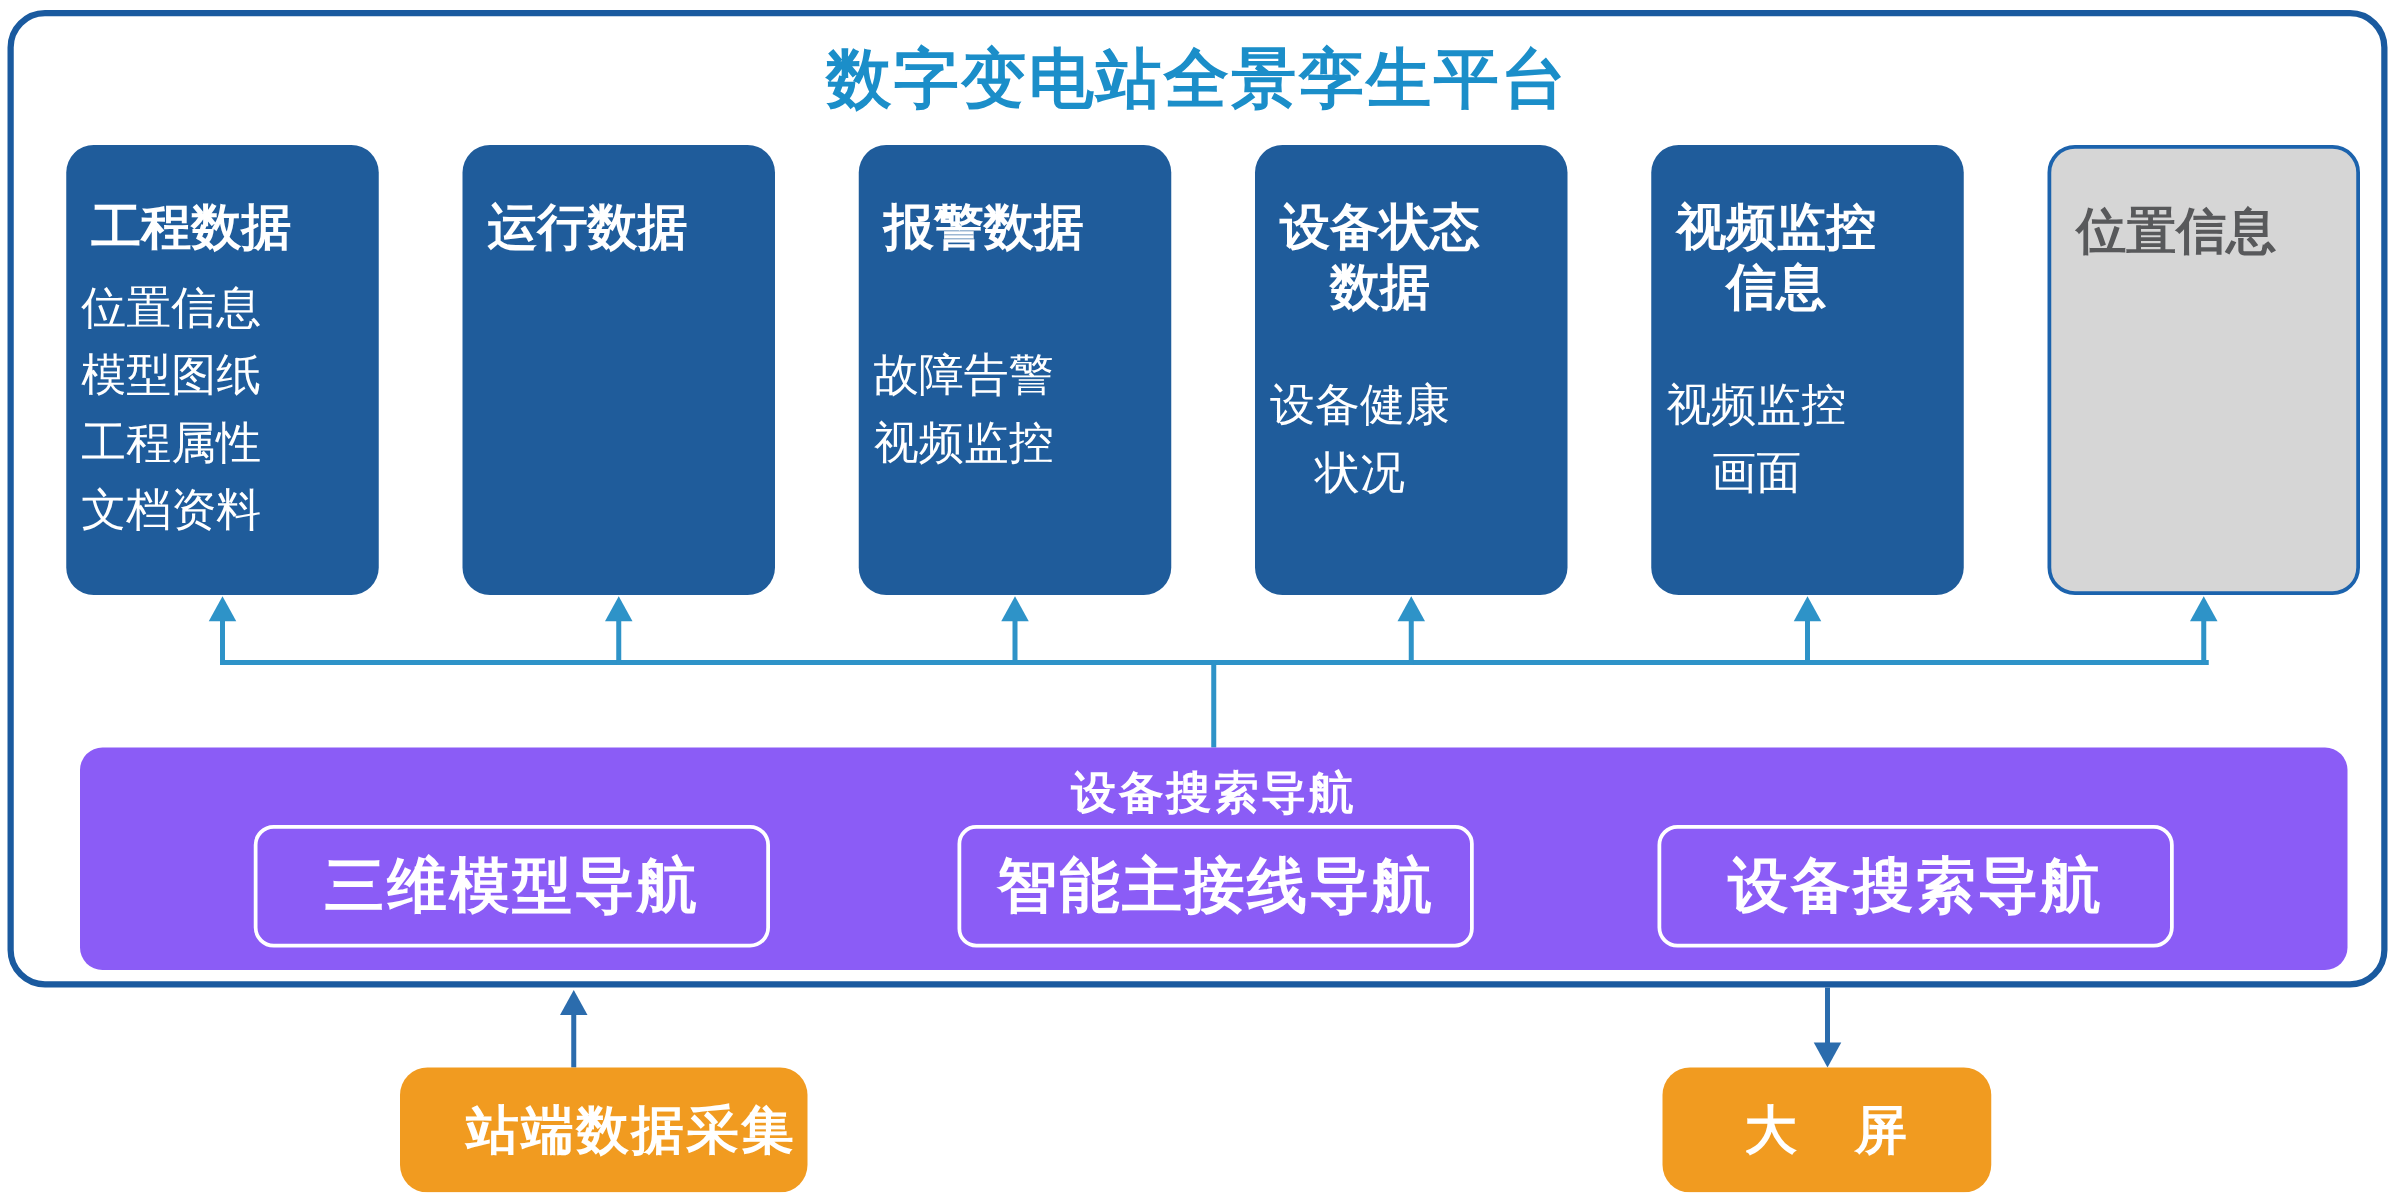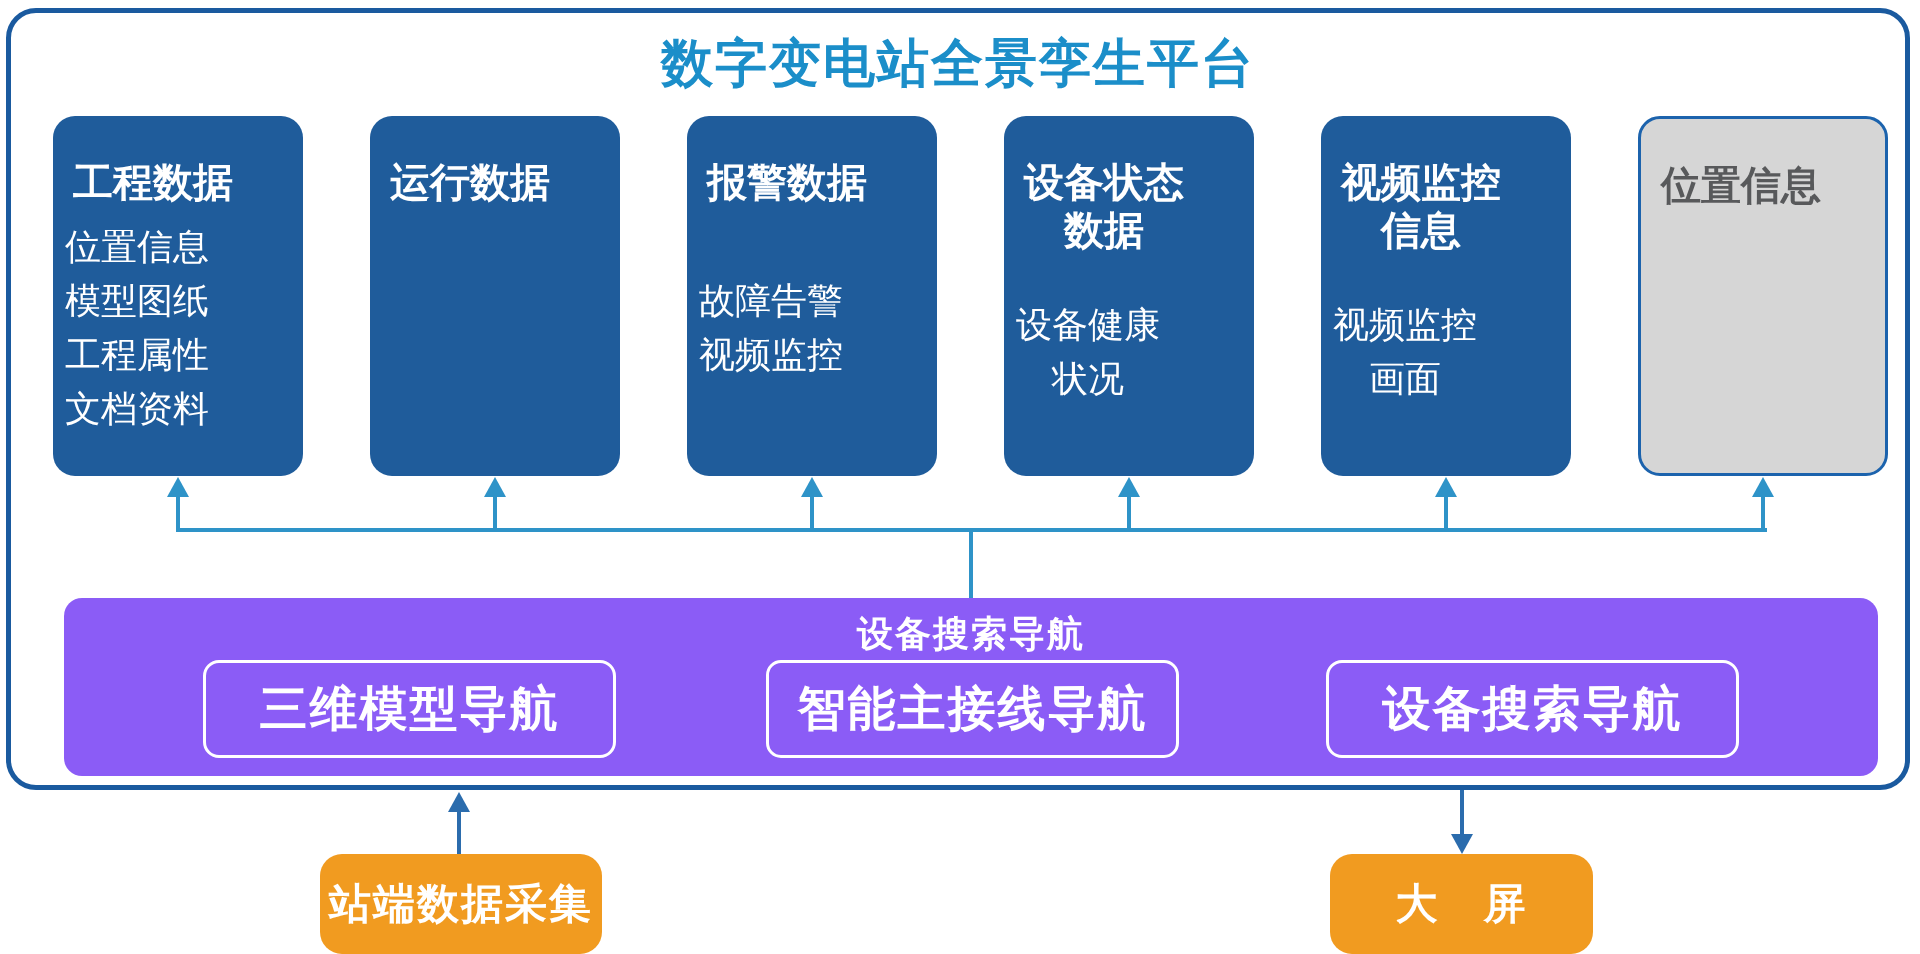--- a/index.html
+++ b/index.html
@@ -64,21 +64,21 @@
   .down2-stem{position:absolute;left:1460px;top:790px;width:4px;height:46px;background:#2b6cad;}
   .down2-head{position:absolute;left:1451px;top:834px;width:0;height:0;
     border-left:11px solid transparent;border-right:11px solid transparent;
     border-top:20px solid #2b6cad;}
   
   .orange{
     position:absolute;top:854px;height:100px;background:#f19b20;border-radius:22px;
     display:flex;align-items:center;justify-content:center;
     font-size:42px;font-weight:bold;color:#ffffff;letter-spacing:2px;
   }
-  .o1{left:320px;width:282px;}
+  .o1{left:320px;width:282px;padding-left:44px;}
   .o2{left:1330px;width:263px;}
 </style>
 </head>
 <body>
 
 <div id="canvas">
 
   <div class="platform">
     <div class="platform-title">数字变电站全景孪生平台</div>
 

